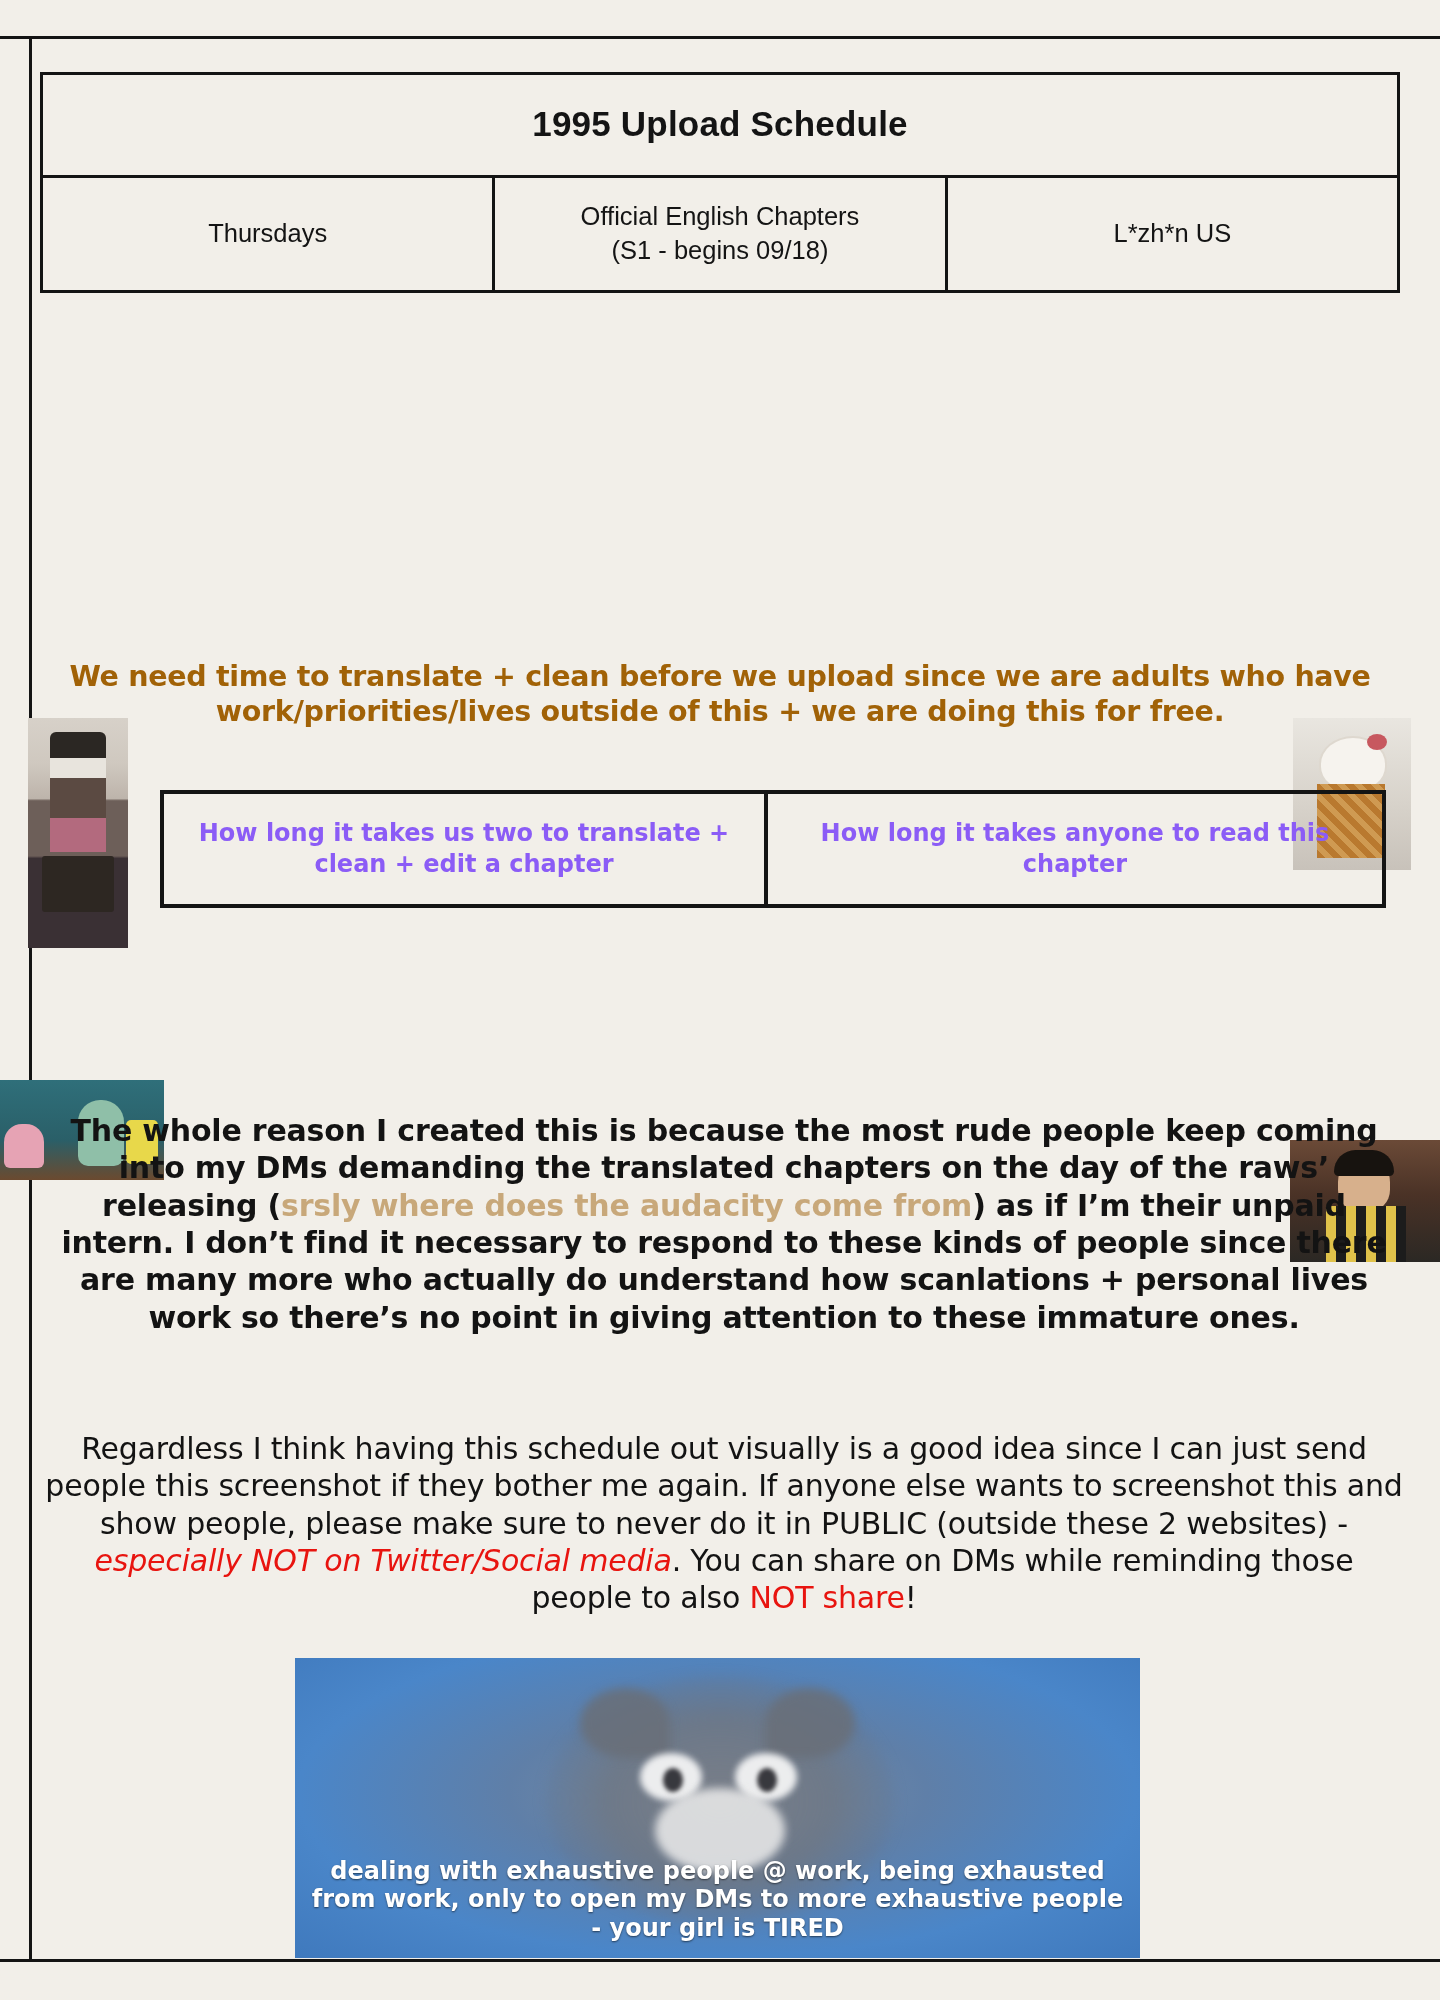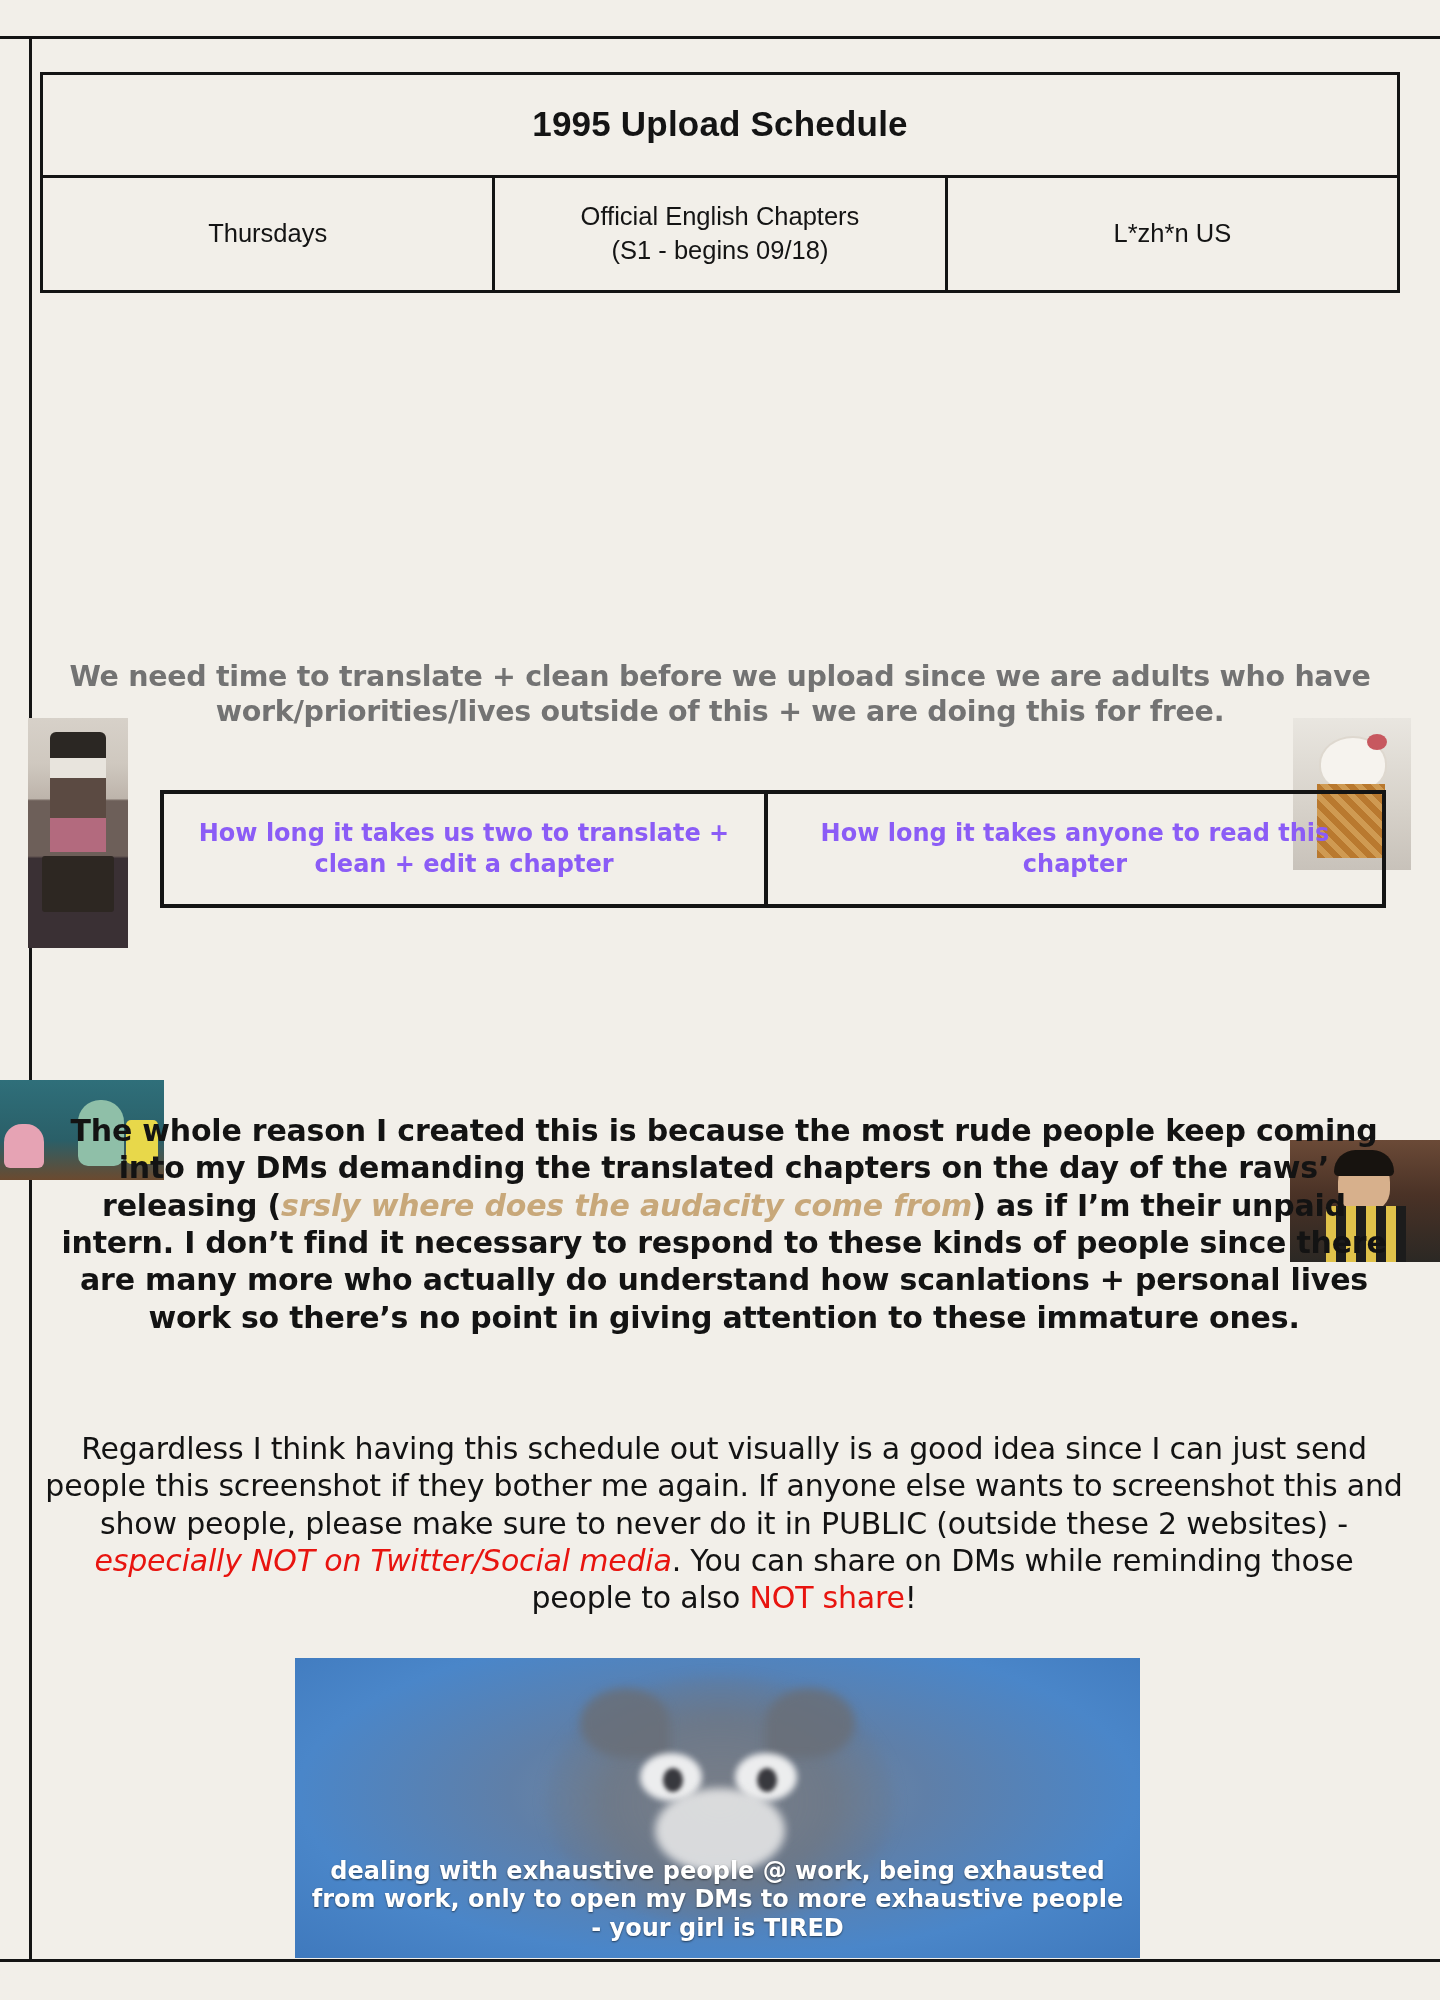--- a/index.html
+++ b/index.html
@@ -81,21 +81,21 @@
   
   .intro {
     position: absolute;
     top: 660px;
     left: 60px;
     width: 1320px;
     text-align: center;
     font-size: 28.5px;
     font-weight: 700;
     line-height: 1.22;
-    color: #737373;
+    color: #a16207;
     font-family: "DejaVu Sans", sans-serif;
     letter-spacing: -0.3px;
   }
 
   
   .photo {
     position: absolute;
     overflow: hidden;
   }
   .photo .caption-overlay {
@@ -354,21 +354,20 @@
     text-align: center;
     font-family: "DejaVu Sans", sans-serif;
     font-weight: 400;
     font-size: 30px;
     line-height: 1.245;
     color: #131313;
     letter-spacing: -0.2px;
   }
   .hl-tan {
     color: #c8a87a;
-    font-style: italic;
     text-align: right;
   }
   .hl-red {
     color: #e8140f;
   }
   .hl-red-italic {
     color: #e8140f;
     font-style: italic;
   }
 </style>

